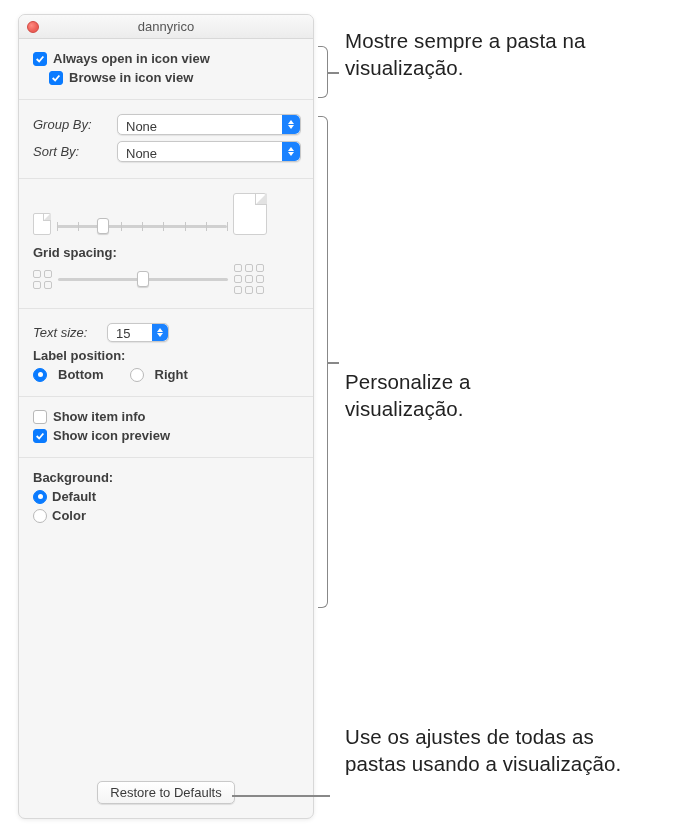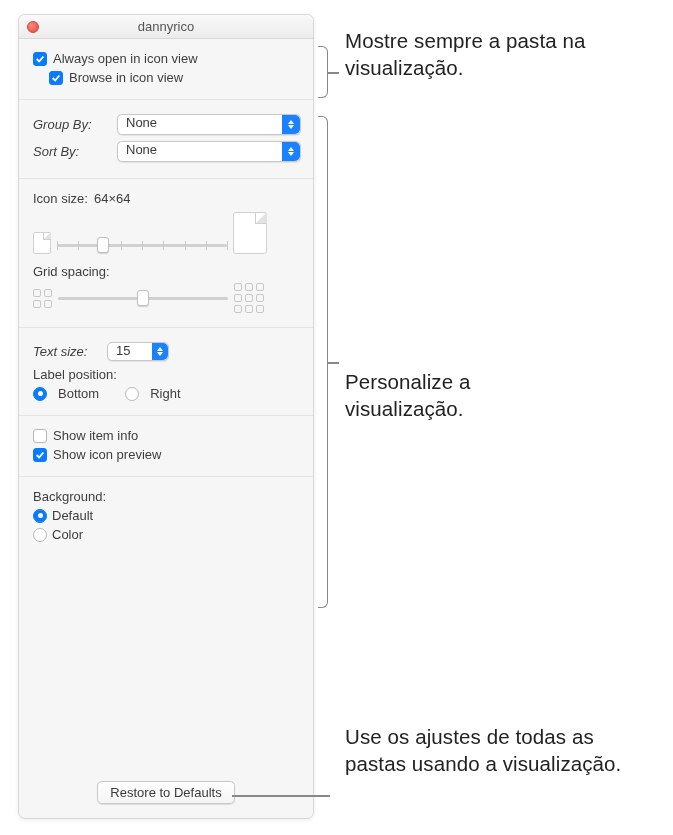--- a/index.html
+++ b/index.html
@@ -51,21 +51,21 @@
     flex: 1;
     text-align: center;
     font-size: 13px;
     color: #555;
   }
   .section {
     padding: 8px 12px 10px 14px;
     border-bottom: 1px solid #e3e3e3;
   }
   .section.last { border-bottom: none; }
-  .row { display: flex; align-items: center; margin: 4px 0; }
+  .row { display: flex; align-items: center; margin: 4px 0; font-weight: bold; }
   .row.gap { gap: 6px; }
   .label { color: #3e3e3e; }
 
   
   .chk {
     width: 14px; height: 14px;
     border-radius: 3px;
     border: 1px solid #b8b8b8;
     background: #fff;
     display: inline-flex;
@@ -104,22 +104,22 @@
     background: #fff;
   }
 
   
   .popup {
     height: 21px;
     border: 1px solid #c8c8c8;
     border-radius: 5px;
     background: #fff;
     display: flex;
-    align-items: flex-start;
-    padding: 0 22px 0 8px;
+    align-items: flex-end;
+    padding: 16px 22px 0 8px;
     position: relative;
     font-size: 13px;
     box-shadow: 0 0.5px 1px rgba(0,0,0,0.08);
   }
   .popup .arrows {
     position: absolute;
     right: 0; top: 0; bottom: 0;
     width: 18px;
     background: #1a82ff;
     border-top-right-radius: 5px;
@@ -302,24 +302,20 @@
       <div class="field-row">
         <span class="label">Sort By:</span>
         <div class="popup" style="flex:1">
           <span>None</span>
           <span class="arrows"></span>
         </div>
       </div>
     </div>
 
     <div class="section">
-      <div class="row gap">
-        <span class="label">Icon size:</span>
-        <span class="label">64×64</span>
-      </div>
       <div class="row gap" style="align-items:flex-end; margin-top:6px">
         <span class="mini-icon"></span>
         <div class="slider" style="width:170px;flex:none">
           <div class="track"></div>
           <div class="tick" style="left:0%"></div>
           <div class="tick" style="left:12.5%"></div>
           <div class="tick" style="left:25%"></div>
           <div class="tick" style="left:37.5%"></div>
           <div class="tick" style="left:50%"></div>
           <div class="tick" style="left:62.5%"></div>

